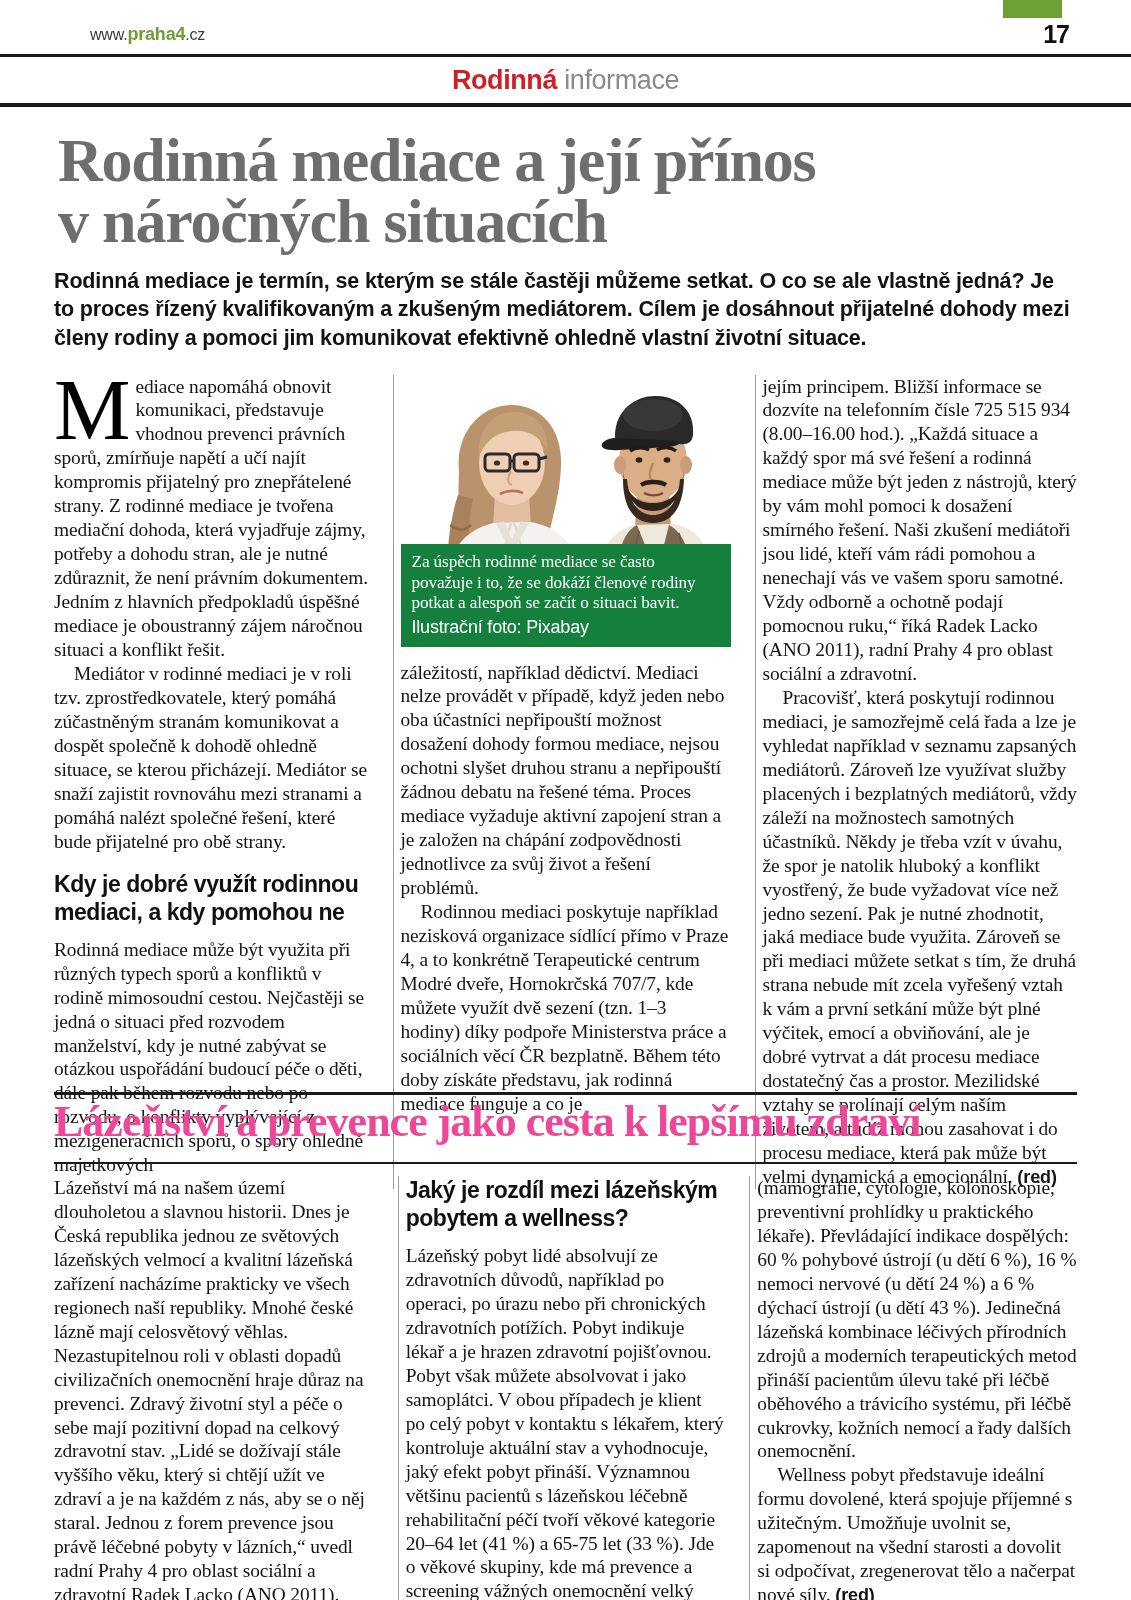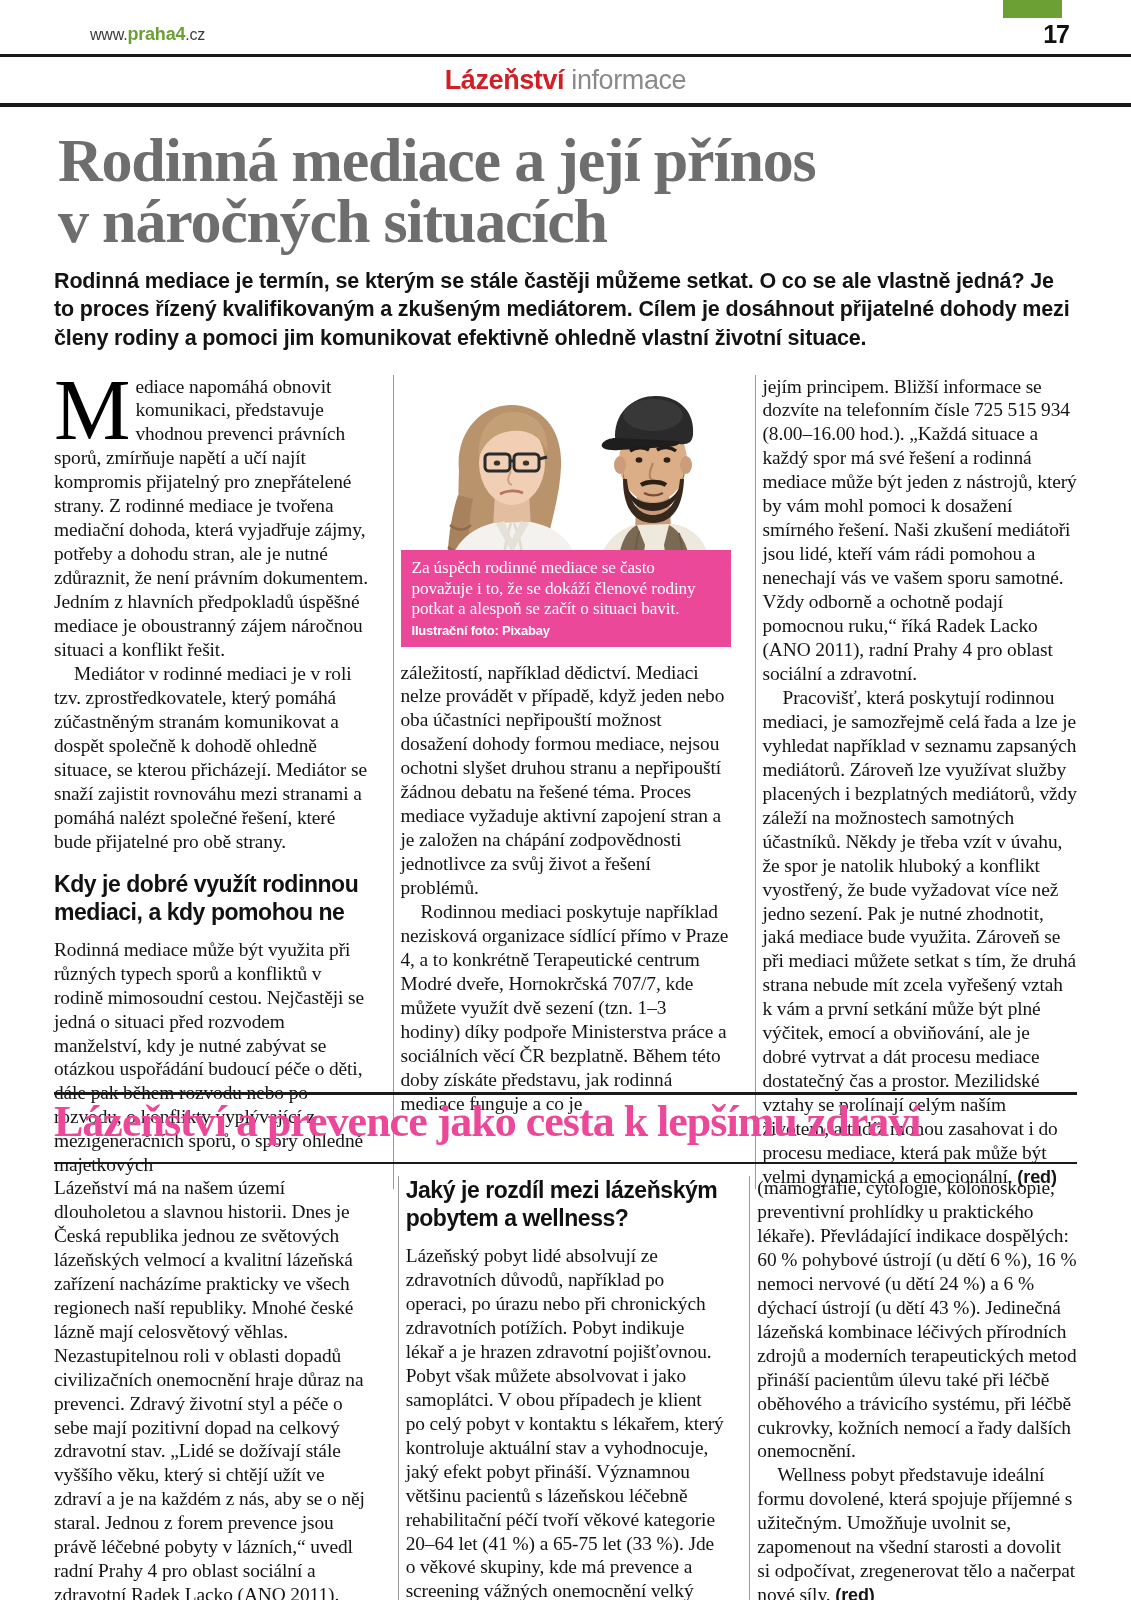--- a/index.html
+++ b/index.html
@@ -189,35 +189,35 @@
     position: absolute;
     inset: 0;
     background: #fdfdfd;
   }
   .caption-box {
     position: absolute;
     left: 0;
     bottom: 0;
     width: 330px;
     box-sizing: border-box;
-    background: #ec4899;
+    background: #15803d;
     color: #ffffff;
     padding: 8px 11px 9px 11px;
   }
   .caption-text {
     font-family: "Liberation Serif", serif;
     font-size: 17.2px;
     line-height: 1.19;
     margin: 0;
     letter-spacing: -0.1px;
   }
   .caption-credit {
     font-family: "Liberation Sans", sans-serif;
-    font-weight: 700;
-    font-size: 13px;
+    font-weight: 400;
+    font-size: 18px;
     margin: 3px 0 0 0;
     letter-spacing: -0.2px;
   }
 
   
   .rule-mid {
     position: absolute;
     top: 1092px;
     left: 54px;
     width: 1023px;
@@ -255,21 +255,21 @@
 <div class="green-tab"></div>
 
 <div class="masthead">
   <div class="site-url"><span>www.</span><b>praha4</b><span>.cz</span></div>
   <div class="page-number">17</div>
 </div>
 
 <div class="rule-top"></div>
 
 <div class="section-band">
-  <span class="section-title"><b>Lázeňství</b><span> informace</span></span>
+  <span class="section-title"><b>Rodinná</b><span> informace</span></span>
 </div>
 
 <div class="rule-under-section"></div>
 
 <div class="article1">
 
   <h1 class="headline-main">Rodinná mediace a její přínos
 v náročných situacích</h1>
 
   <p class="standfirst">Rodinná mediace je termín, se kterým se stále častěji můžeme setkat. O co se ale vlastně jedná? Je to proces řízený kvalifikovaným a zkušeným mediátorem. Cílem je dosáhnout přijatelné dohody mezi členy rodiny a pomoci jim komunikovat efektivně ohledně vlastní životní situace.</p>

